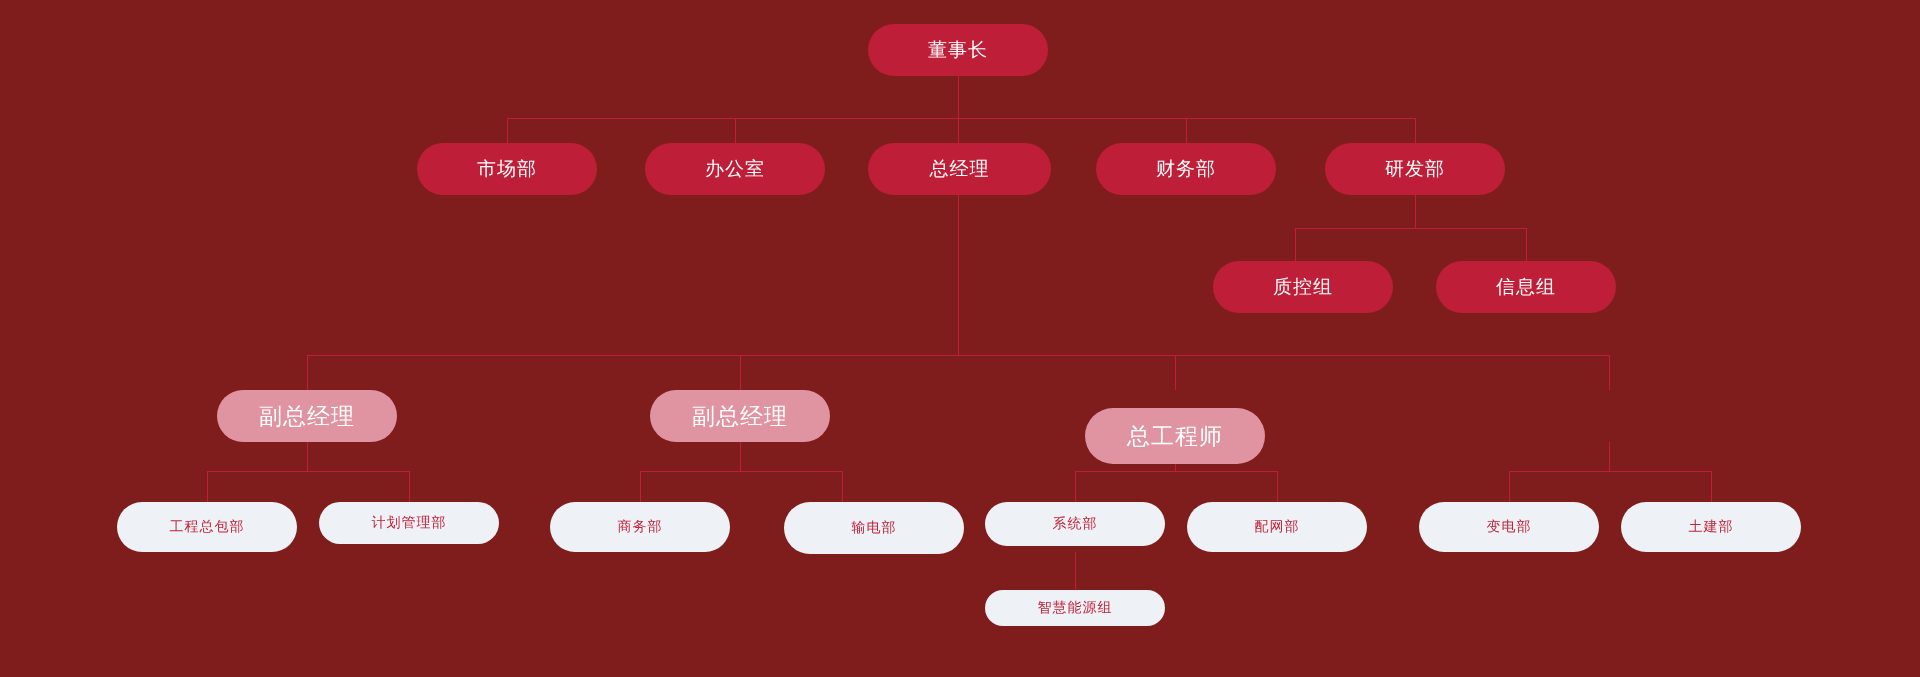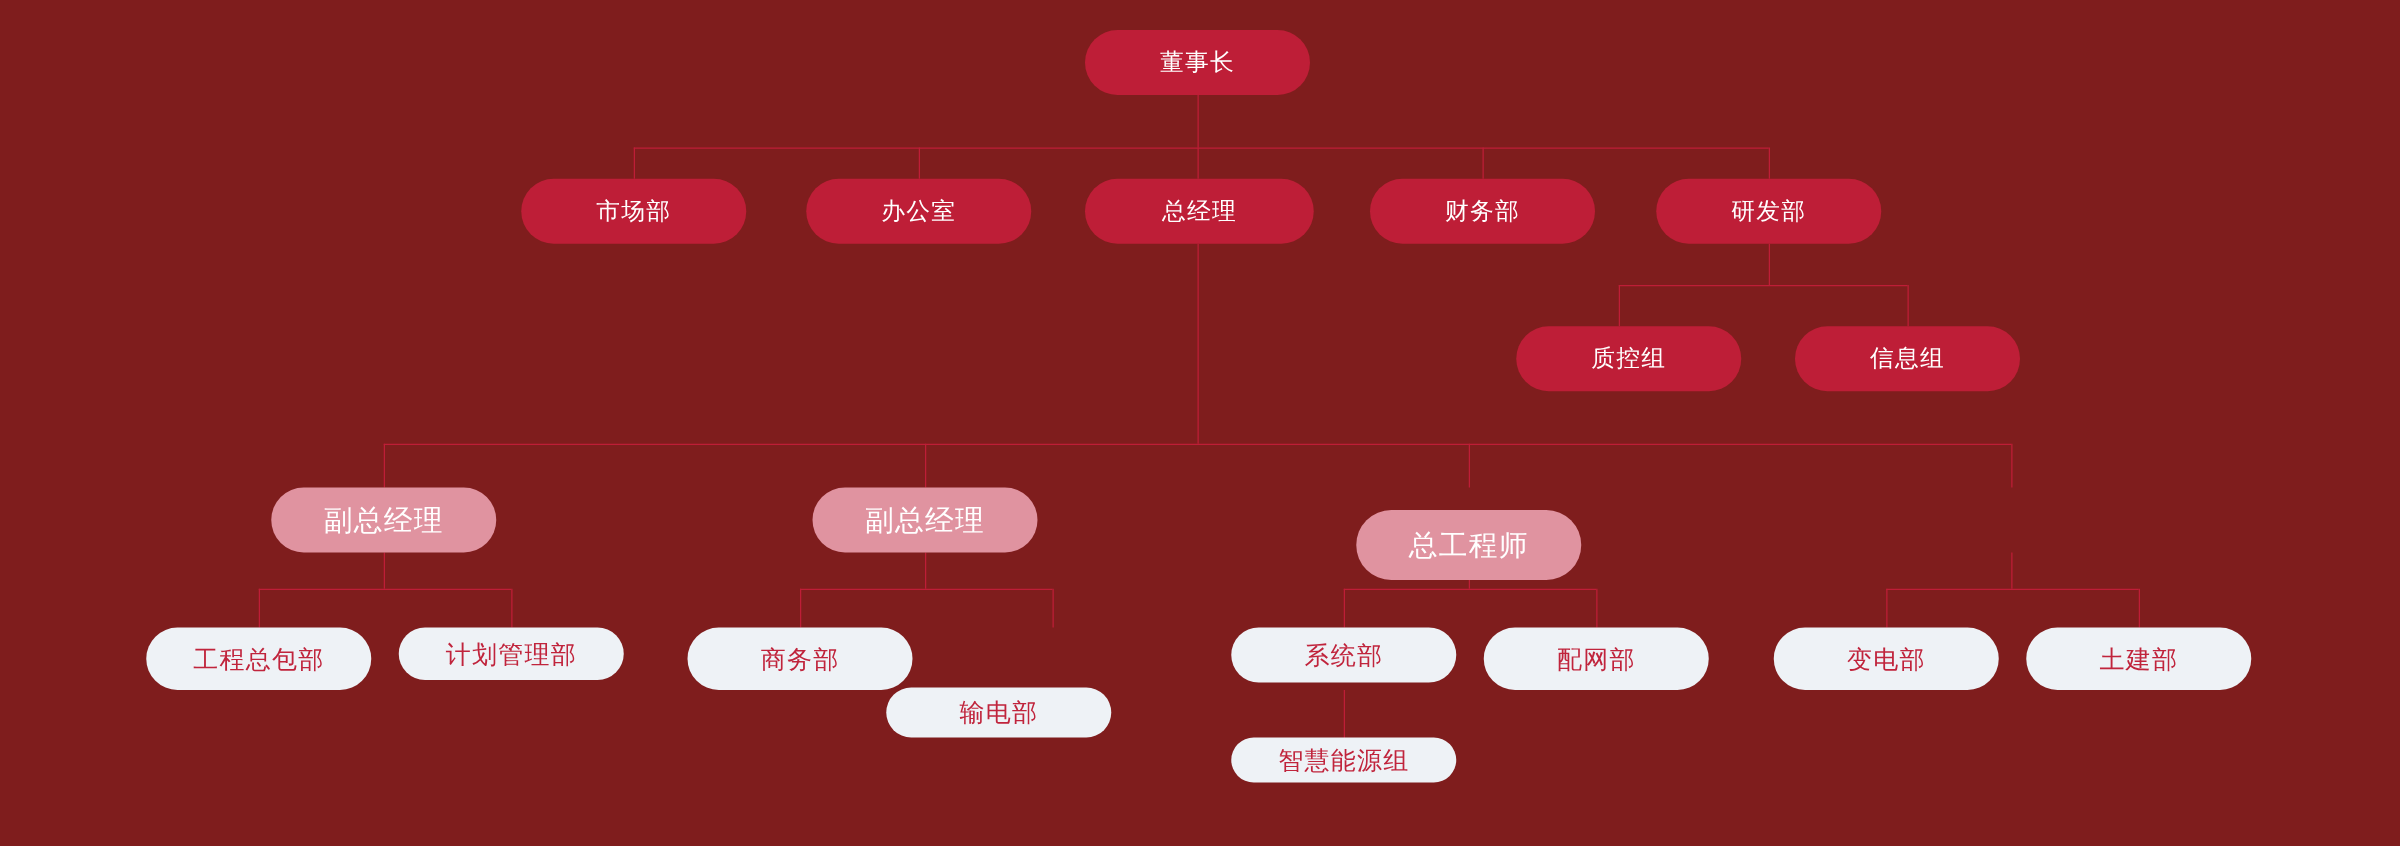--- a/index.html
+++ b/index.html
@@ -42,21 +42,21 @@
     font-size: 19px;
   }
   .node.secondary {
     background: #e093a0;
     color: #ffffff;
     font-size: 23px;
   }
   .node.leaf {
     background: #eef2f6;
     color: #c0243c;
-    font-size: 20px;
+    font-size: 14px;
   }
 </style>
 </head>
 <body>
 
 <div id="chart-root">
 
   <div class="node primary" style="left:868px; top:24px; width:180px; height:52px;">
     <span>董事长</span>
   </div>
@@ -140,21 +140,21 @@
 
   <div class="conn v" style="left:740px; top:442px; height:29px;"></div>
   <div class="conn h" style="left:640px; top:471px; width:202px;"></div>
   <div class="conn v" style="left:640px; top:471px; height:31px;"></div>
   <div class="conn v" style="left:842px; top:471px; height:31px;"></div>
 
   <div class="node leaf" style="left:550px; top:502px; width:180px; height:50px;">
     <span>商务部</span>
   </div>
 
-  <div class="node leaf" style="left:709px; top:502px; width:180px; height:40px;margin-top:48px;">
+  <div class="node leaf" style="left:784px; top:502px; width:180px; height:52px;">
     <span>输电部</span>
   </div>
 
   <div class="conn v" style="left:1175px; top:442px; height:29px;"></div>
   <div class="conn h" style="left:1075px; top:471px; width:202px;"></div>
   <div class="conn v" style="left:1075px; top:471px; height:31px;"></div>
   <div class="conn v" style="left:1277px; top:471px; height:31px;"></div>
 
   <div class="node leaf" style="left:985px; top:502px; width:180px; height:44px;">
     <span>系统部</span>

